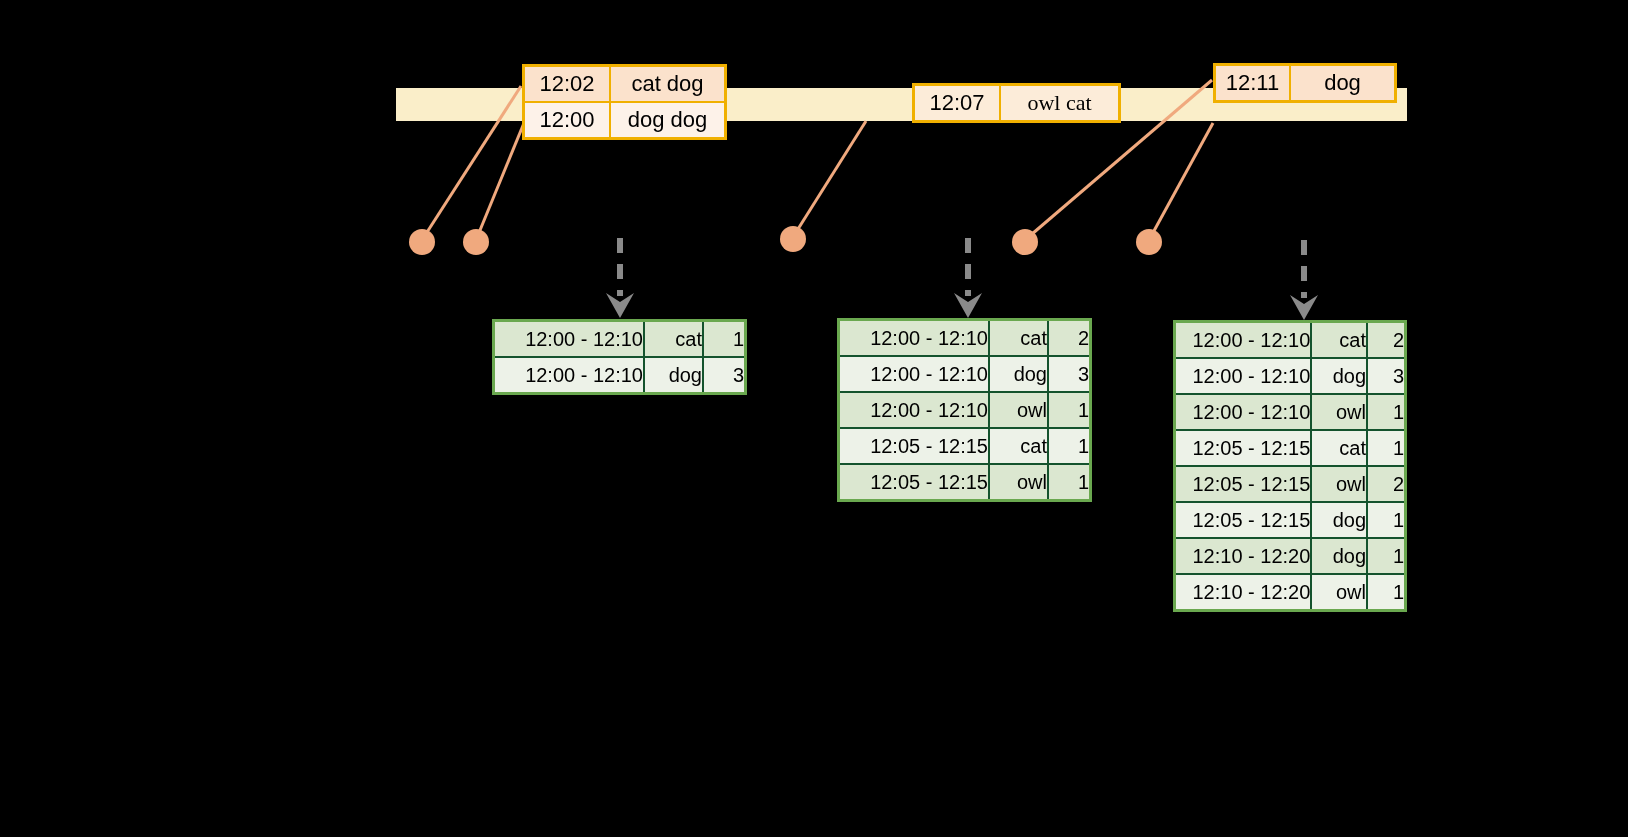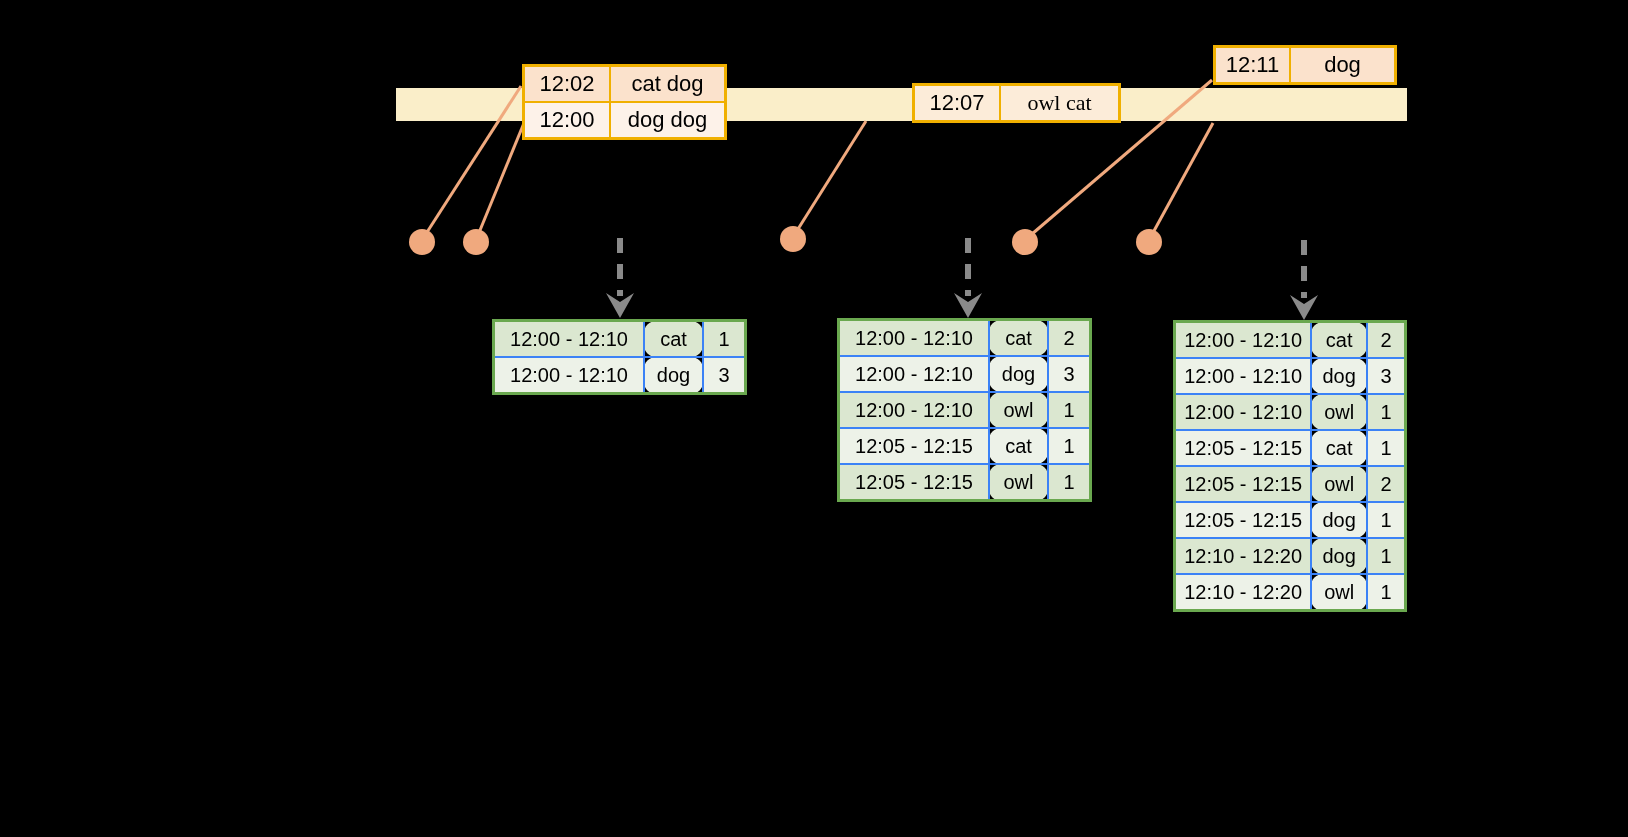--- a/index.html
+++ b/index.html
@@ -22,28 +22,28 @@
   .etable{border:3px solid #f0b000;font-size:22px;}
   .etable td{border:2px solid #f0b000;height:34px;text-align:center;padding:0;}
   .etable td.t{width:84px;}
   .row-peach-dark td{background:#fbe2cc;}
   .row-peach-light td{background:#fdf2e9;}
   .row-peach-mid td{background:#fcecd9;}
   #etable1{left:522px;top:64px;}
   #etable1 td.w{width:113px;}
   #etable2{left:912px;top:83px;}
   #etable2 td.w{width:117px;font-family:Liberation Serif, serif;}
-  #etable3{left:1213px;top:45px;}
+  #etable3{left:1213px;top:63px;}
   #etable3 td.t{width:73px;}
   #etable3 td.w{width:103px;}
   
   .gtable{border:3px solid #6aa84f;font-size:20px;}
-  .gtable td{border:2px solid #3b82f6;height:34px;text-align:center;padding:0;}
+  .gtable td{border:2px solid #14532d;height:34px;text-align:right;padding:0;}
   .gtable td.win{width:148px;}
-  .gtable td.word{width:57px;border-radius:12px;}
+  .gtable td.word{width:57px;}
   .gtable td.cnt{width:40px;}
   .row-g-dark td{background:#dbe7d0;}
   .row-g-light td{background:#edf2e8;}
   #gtable1{left:492px;top:319px;}
   #gtable2{left:837px;top:318px;}
   #gtable3{left:1173px;top:320px;}
 </style>
 </head>
 <body>
 

